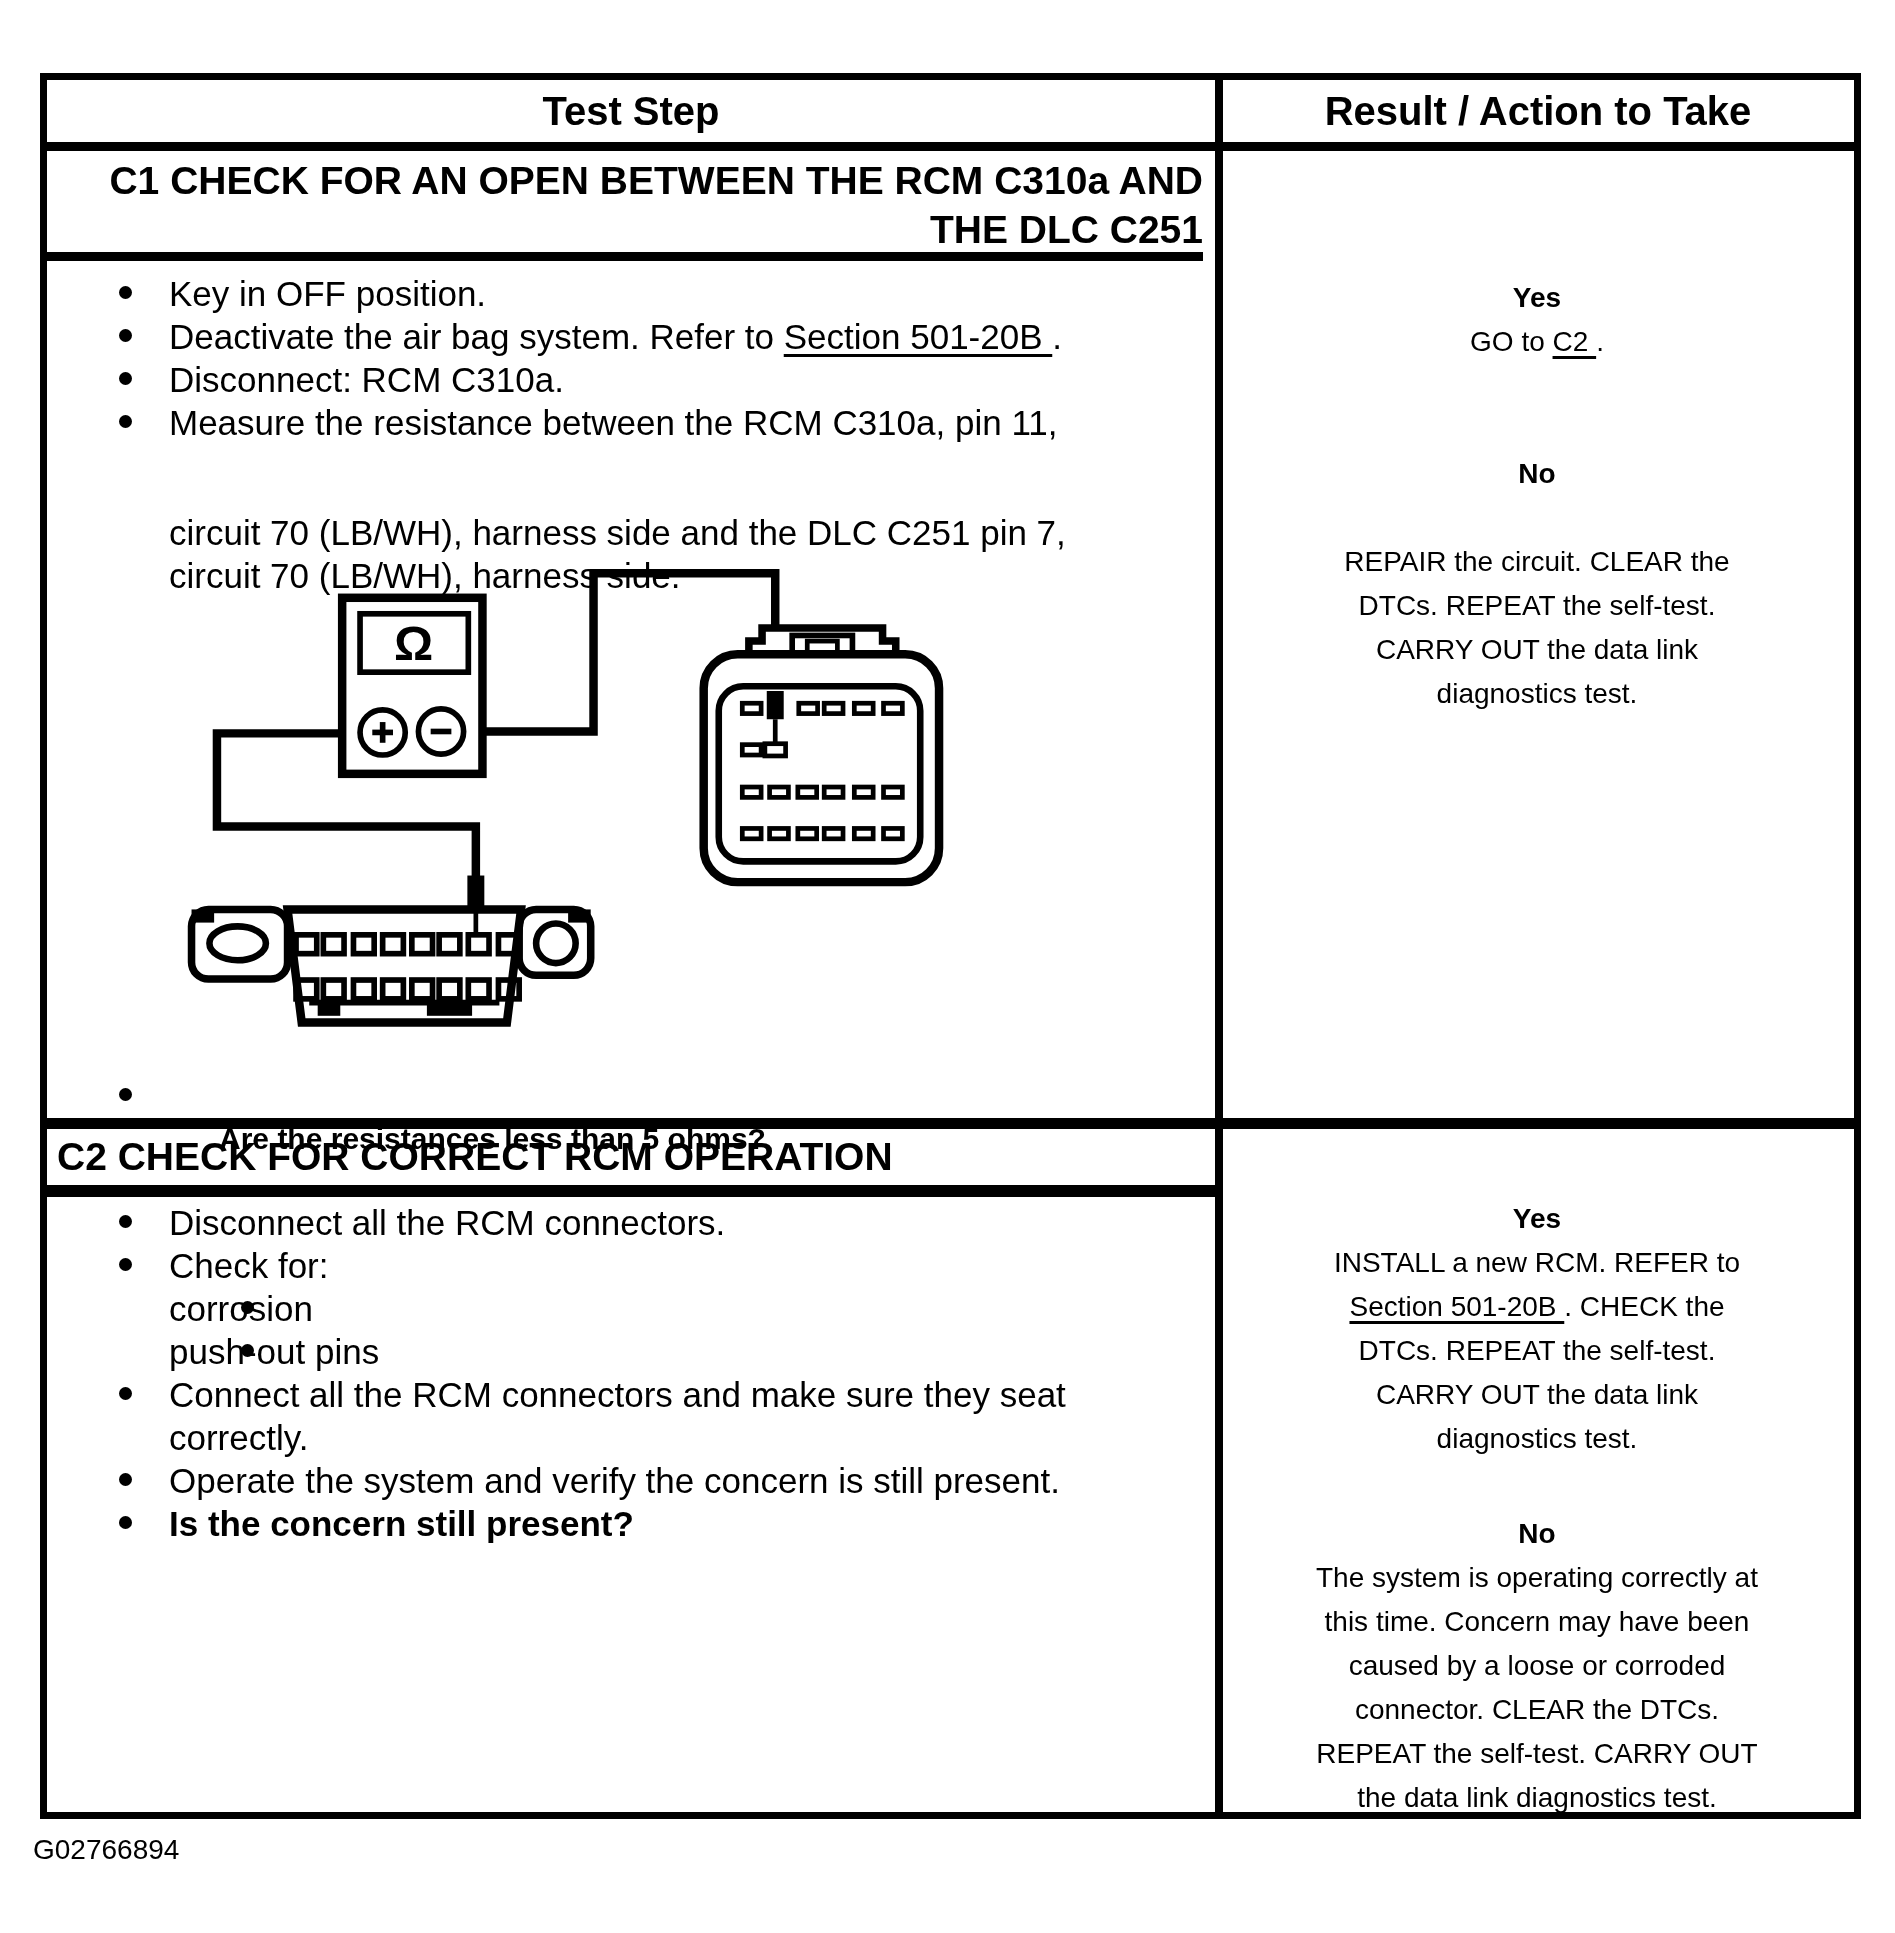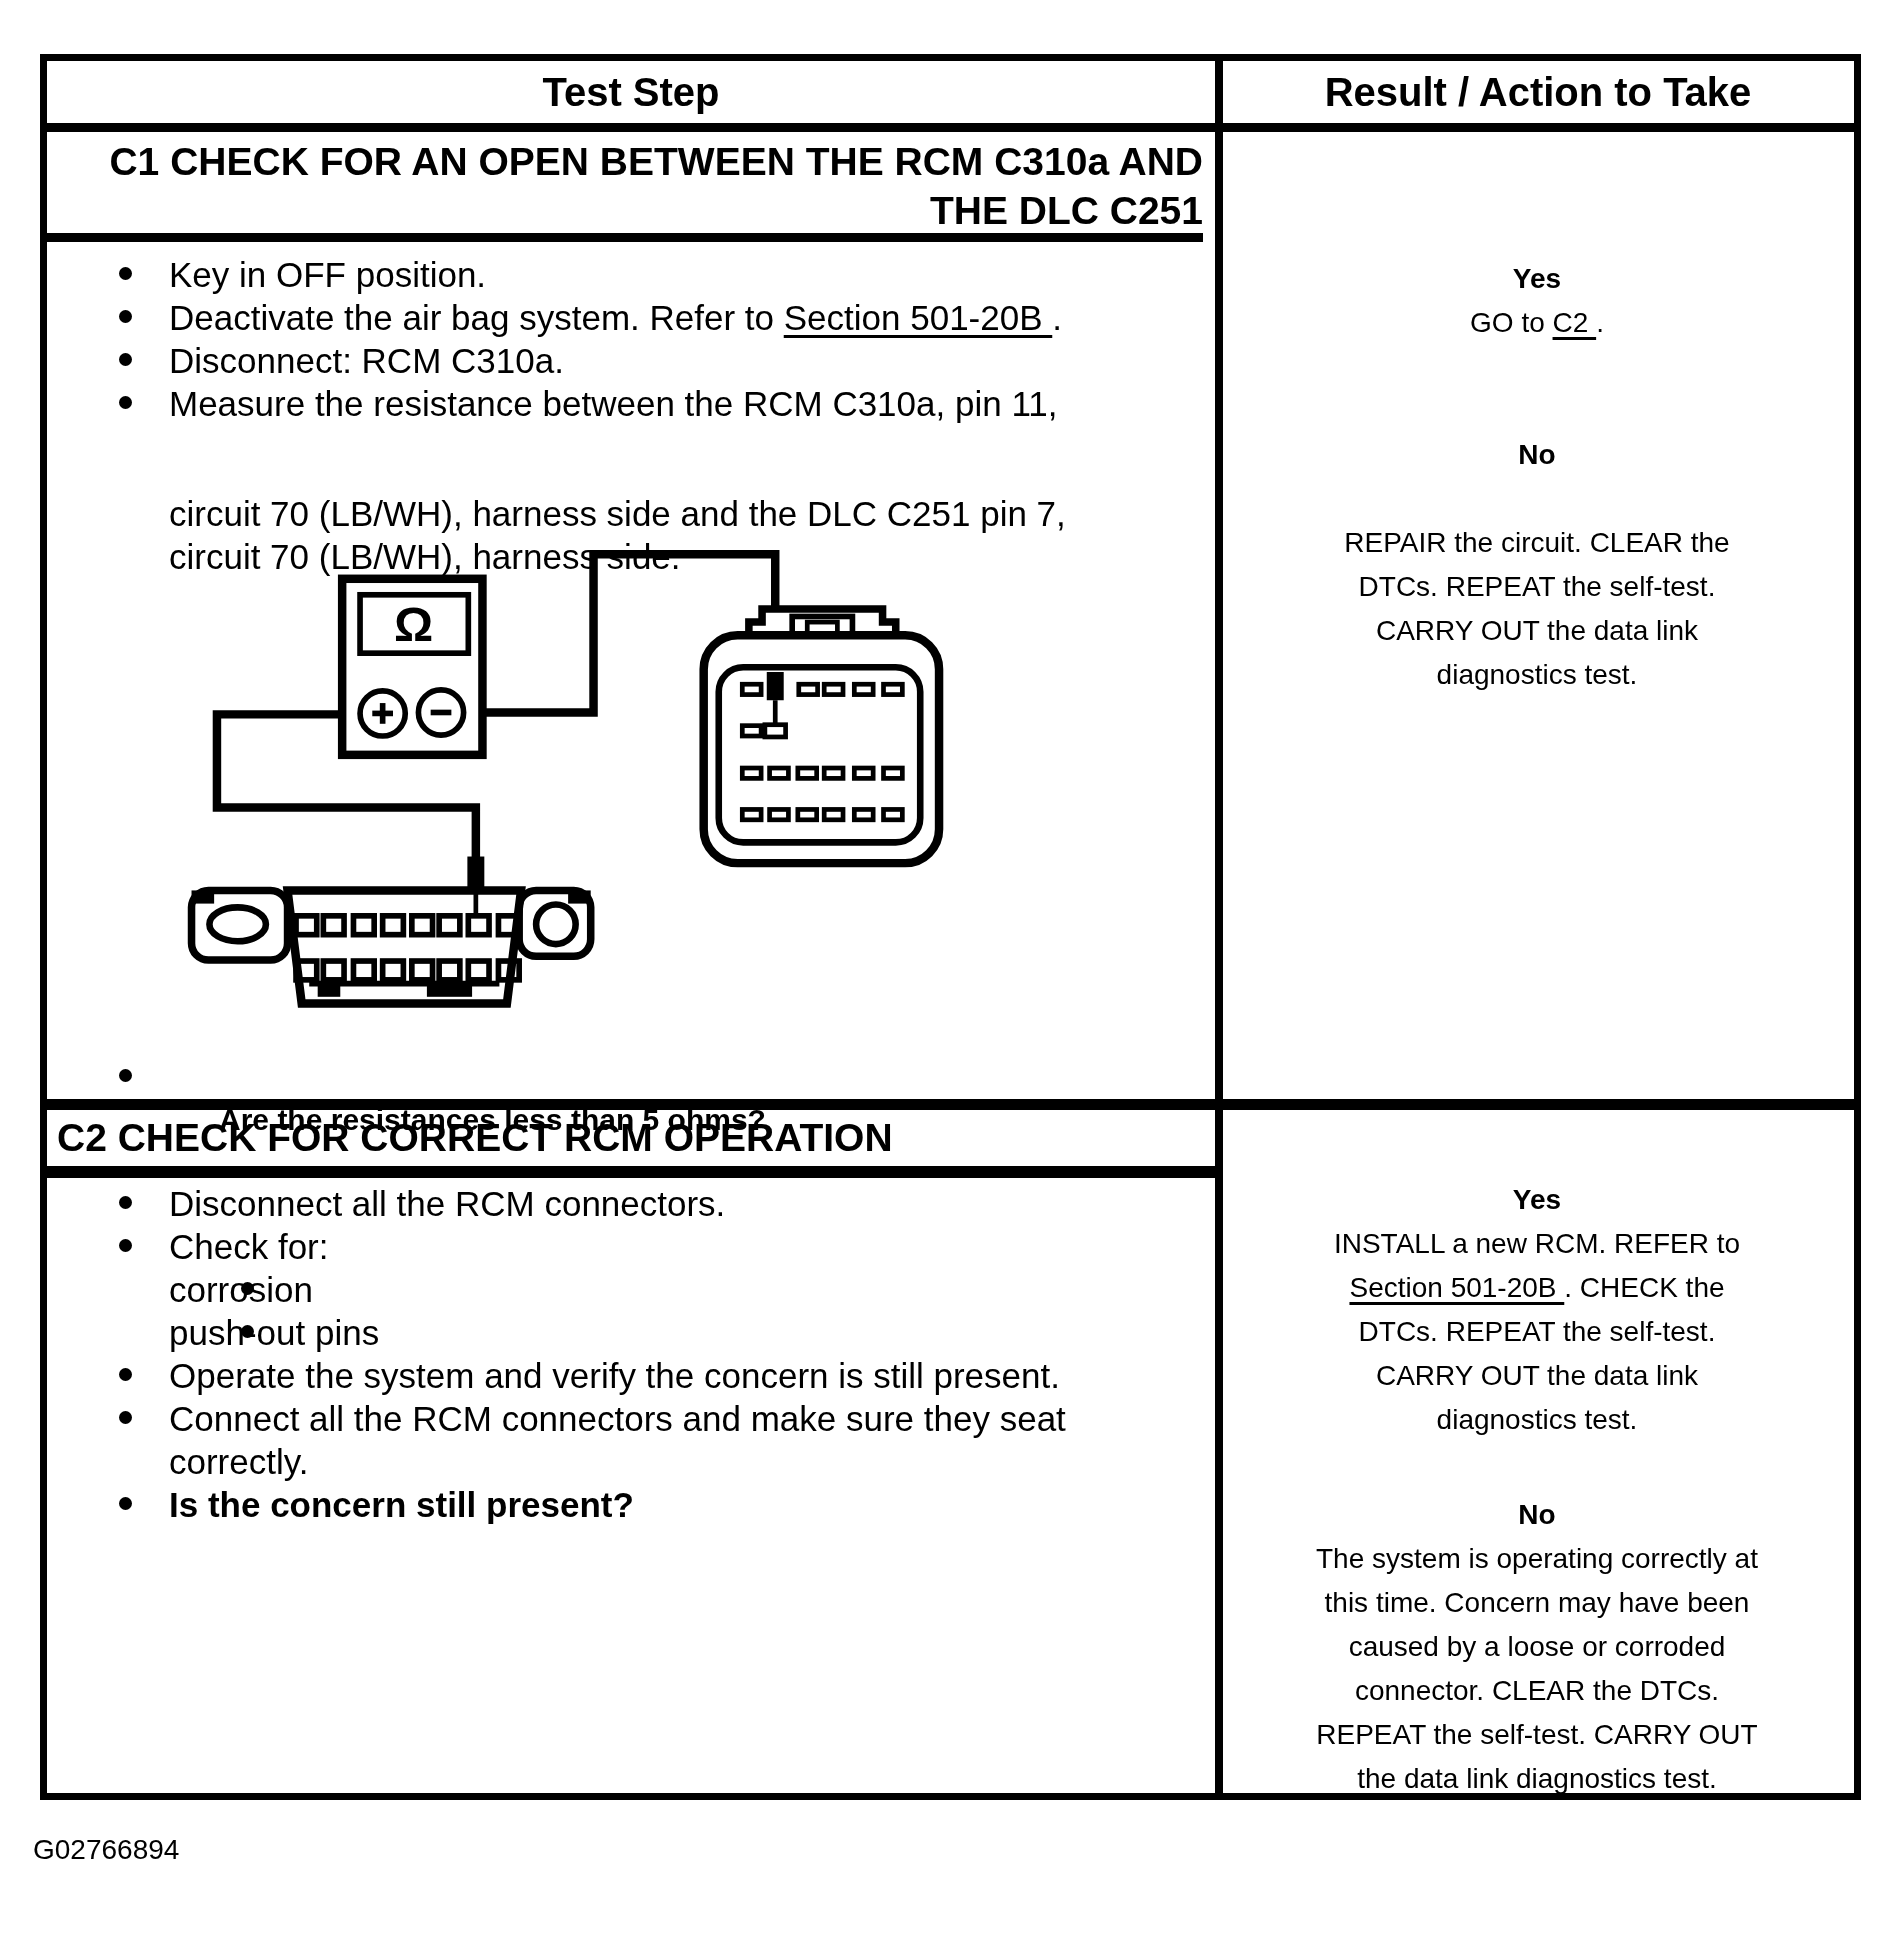--- a/index.html
+++ b/index.html
@@ -2,21 +2,21 @@
 <html style="font-size:15px"><head>
 <meta charset="utf-8">
 <style>
   html,body { margin:0; padding:0; background:#ffffff; }
   .page {
     position:relative; width:1895px; height:1933px; background:#ffffff;
     font-family:"Liberation Sans","DejaVu Sans",sans-serif; color:#000;
     overflow:hidden;
   }
   .tbl {
-    position:absolute; left:40px; top:54px; width:1807px; height:1732px;
+    position:absolute; left:40px; top:73px; width:1807px; height:1732px;
     border:7.5px solid #000; background:#fff;
   }
   
   .vdiv { position:absolute; left:1168px; top:0; width:7.5px; height:100%; background:#000; }
 
   
   .hdr-cell { position:absolute; top:0; height:62px; display:flex; align-items:center; justify-content:center;
               font-weight:bold; font-size:40px; }
   .hdr-left  { left:0; width:1168px; }
   .hdr-right { left:1175px; width:632px; }
@@ -197,23 +197,23 @@
     </div>
 
     <div class="sep"></div>
     <div class="c2-title">C2 CHECK FOR CORRECT RCM OPERATION</div>
 
     <ul class="steps c2-steps">
       <li><span class="dot"></span><span>Disconnect all the RCM connectors.</span></li>
       <li><span class="dot"></span><span>Check for:</span></li>
       <li class="sub"><span class="dot"></span><span>corrosion</span></li>
       <li class="sub"><span class="dot"></span><span>push-out pins</span></li>
-      <li><span class="dot"></span><span>Operate the system and verify the concern is still present.</span></li>
       <li><span class="dot"></span><span>Connect all the RCM connectors and make sure they seat
 correctly.</span></li>
+      <li><span class="dot"></span><span>Operate the system and verify the concern is still present.</span></li>
       <li class="bold"><span class="dot"></span><span>Is the concern still present?</span></li>
     </ul>
 
     <div class="res res-c2">
       <div class="lbl">Yes</div>
       <div><span>INSTALL a new RCM. REFER to</span><br><span class="lnk">Section 501-20B </span><span>. CHECK the</span></div>
       <div class="para">DTCs. REPEAT the self-test.
 CARRY OUT the data link
 diagnostics test.</div>
       <div class="lbl gapC2">No</div>

